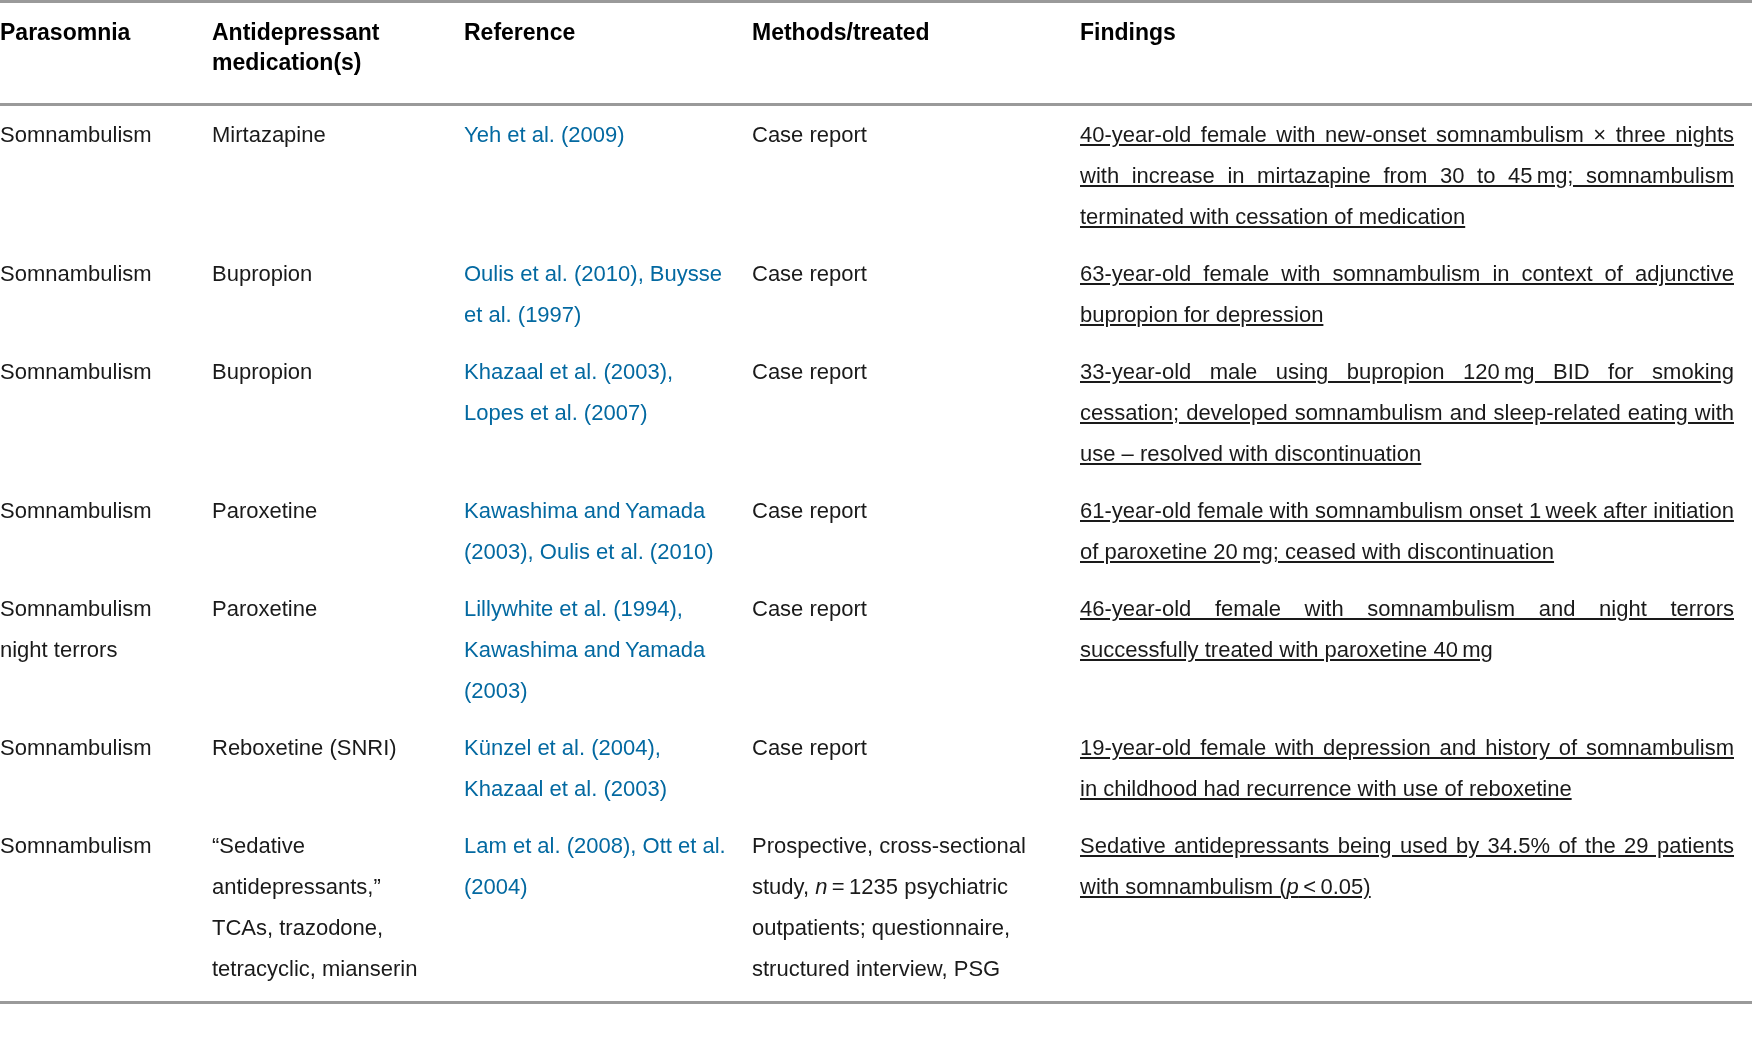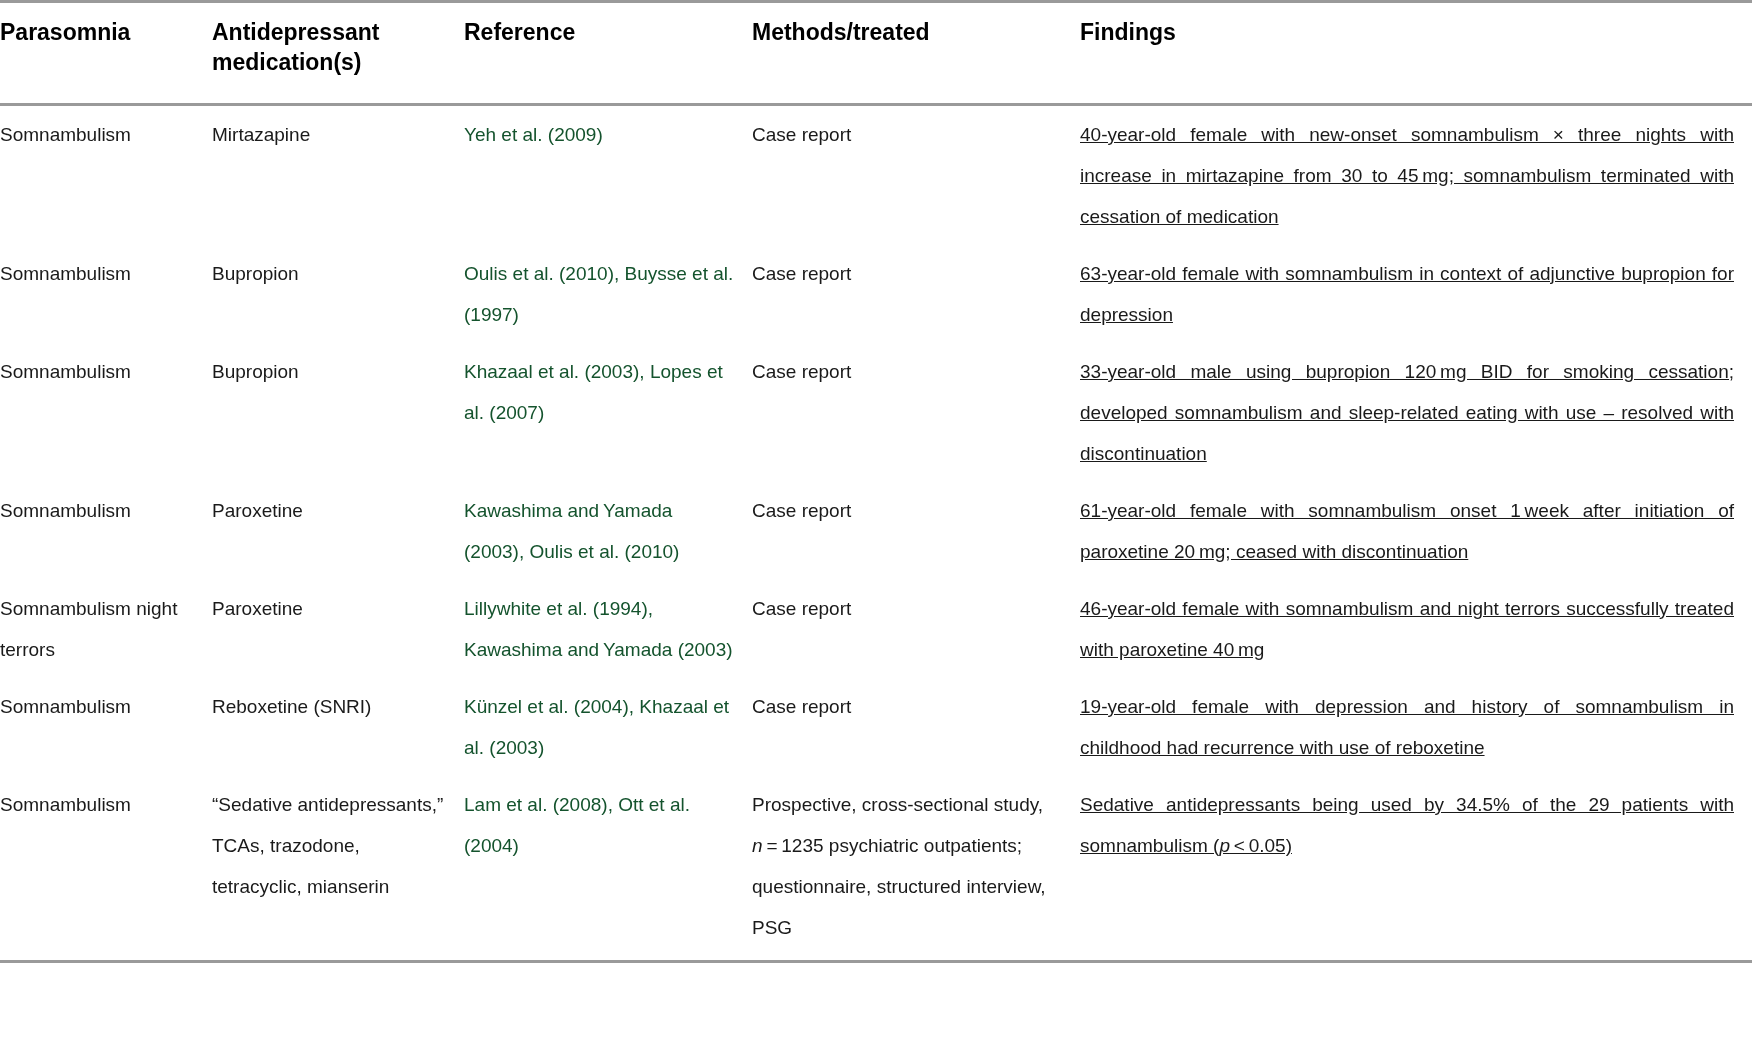--- a/index.html
+++ b/index.html
@@ -39,21 +39,21 @@
     font-weight: bold;
     font-size: 23px;
     line-height: 30px;
     color: #000000;
     padding: 14px 18px 26px 0;
     border-bottom: 3px solid #9a9a9a;
   }
 
   tbody td {
     vertical-align: top;
-    font-size: 19px;
+    font-size: 22px;
     line-height: 41px;
     padding: 8px 18px 8px 0;
     color: #1a1a1a;
   }
 
   tbody tr:last-child td {
     padding-bottom: 12px;
   }
 
   
@@ -65,21 +65,21 @@
 
   
   col.c-parasomnia  { width: 212px; }
   col.c-medication  { width: 252px; }
   col.c-reference   { width: 288px; }
   col.c-methods     { width: 328px; }
   col.c-findings    { width: 672px; }
 
   td.cell-parasomnia { padding-left: 0; }
   td.cell-medication { padding-left: 0; }
-  td.cell-reference  { padding-left: 0; color: #14532d; }
+  td.cell-reference  { padding-left: 0; color: #0369a1; }
   td.cell-methods    { padding-left: 0; }
   td.cell-findings   {
     padding-left: 0;
     text-align: justify;
     text-justify: inter-word;
     hyphens: manual;
     text-decoration: underline;
   }
 
   th.head-parasomnia { padding-left: 0; }

